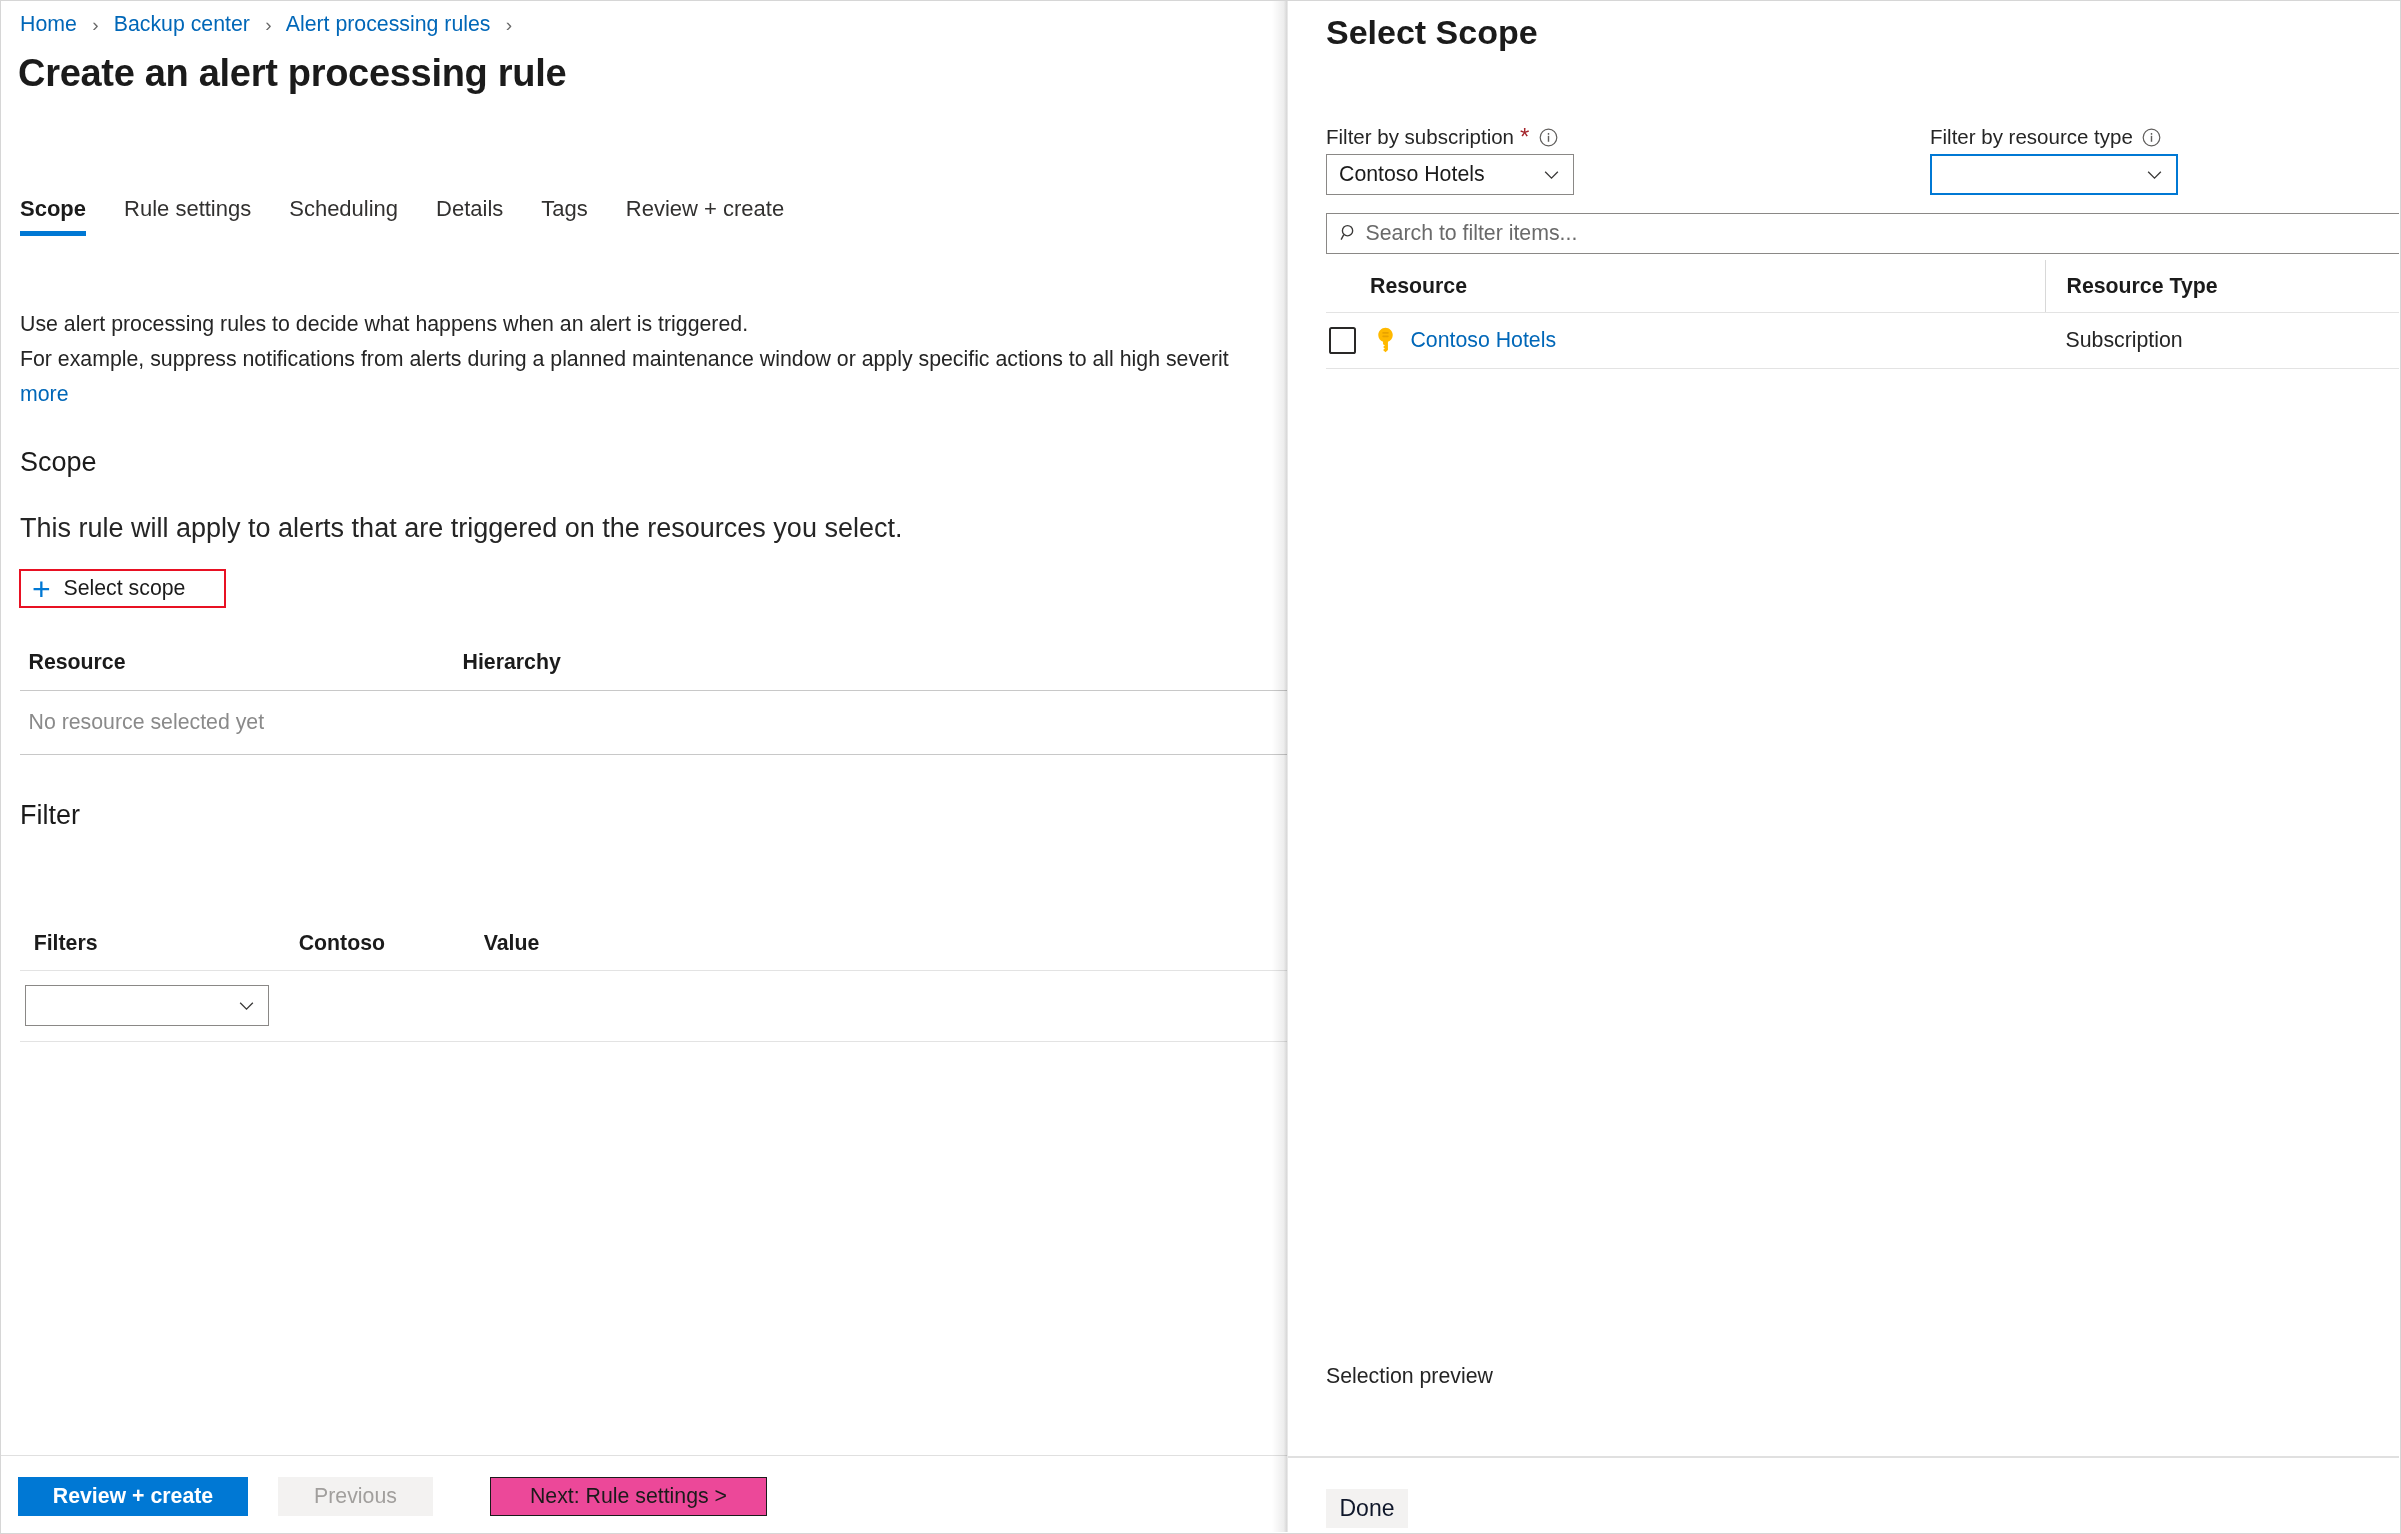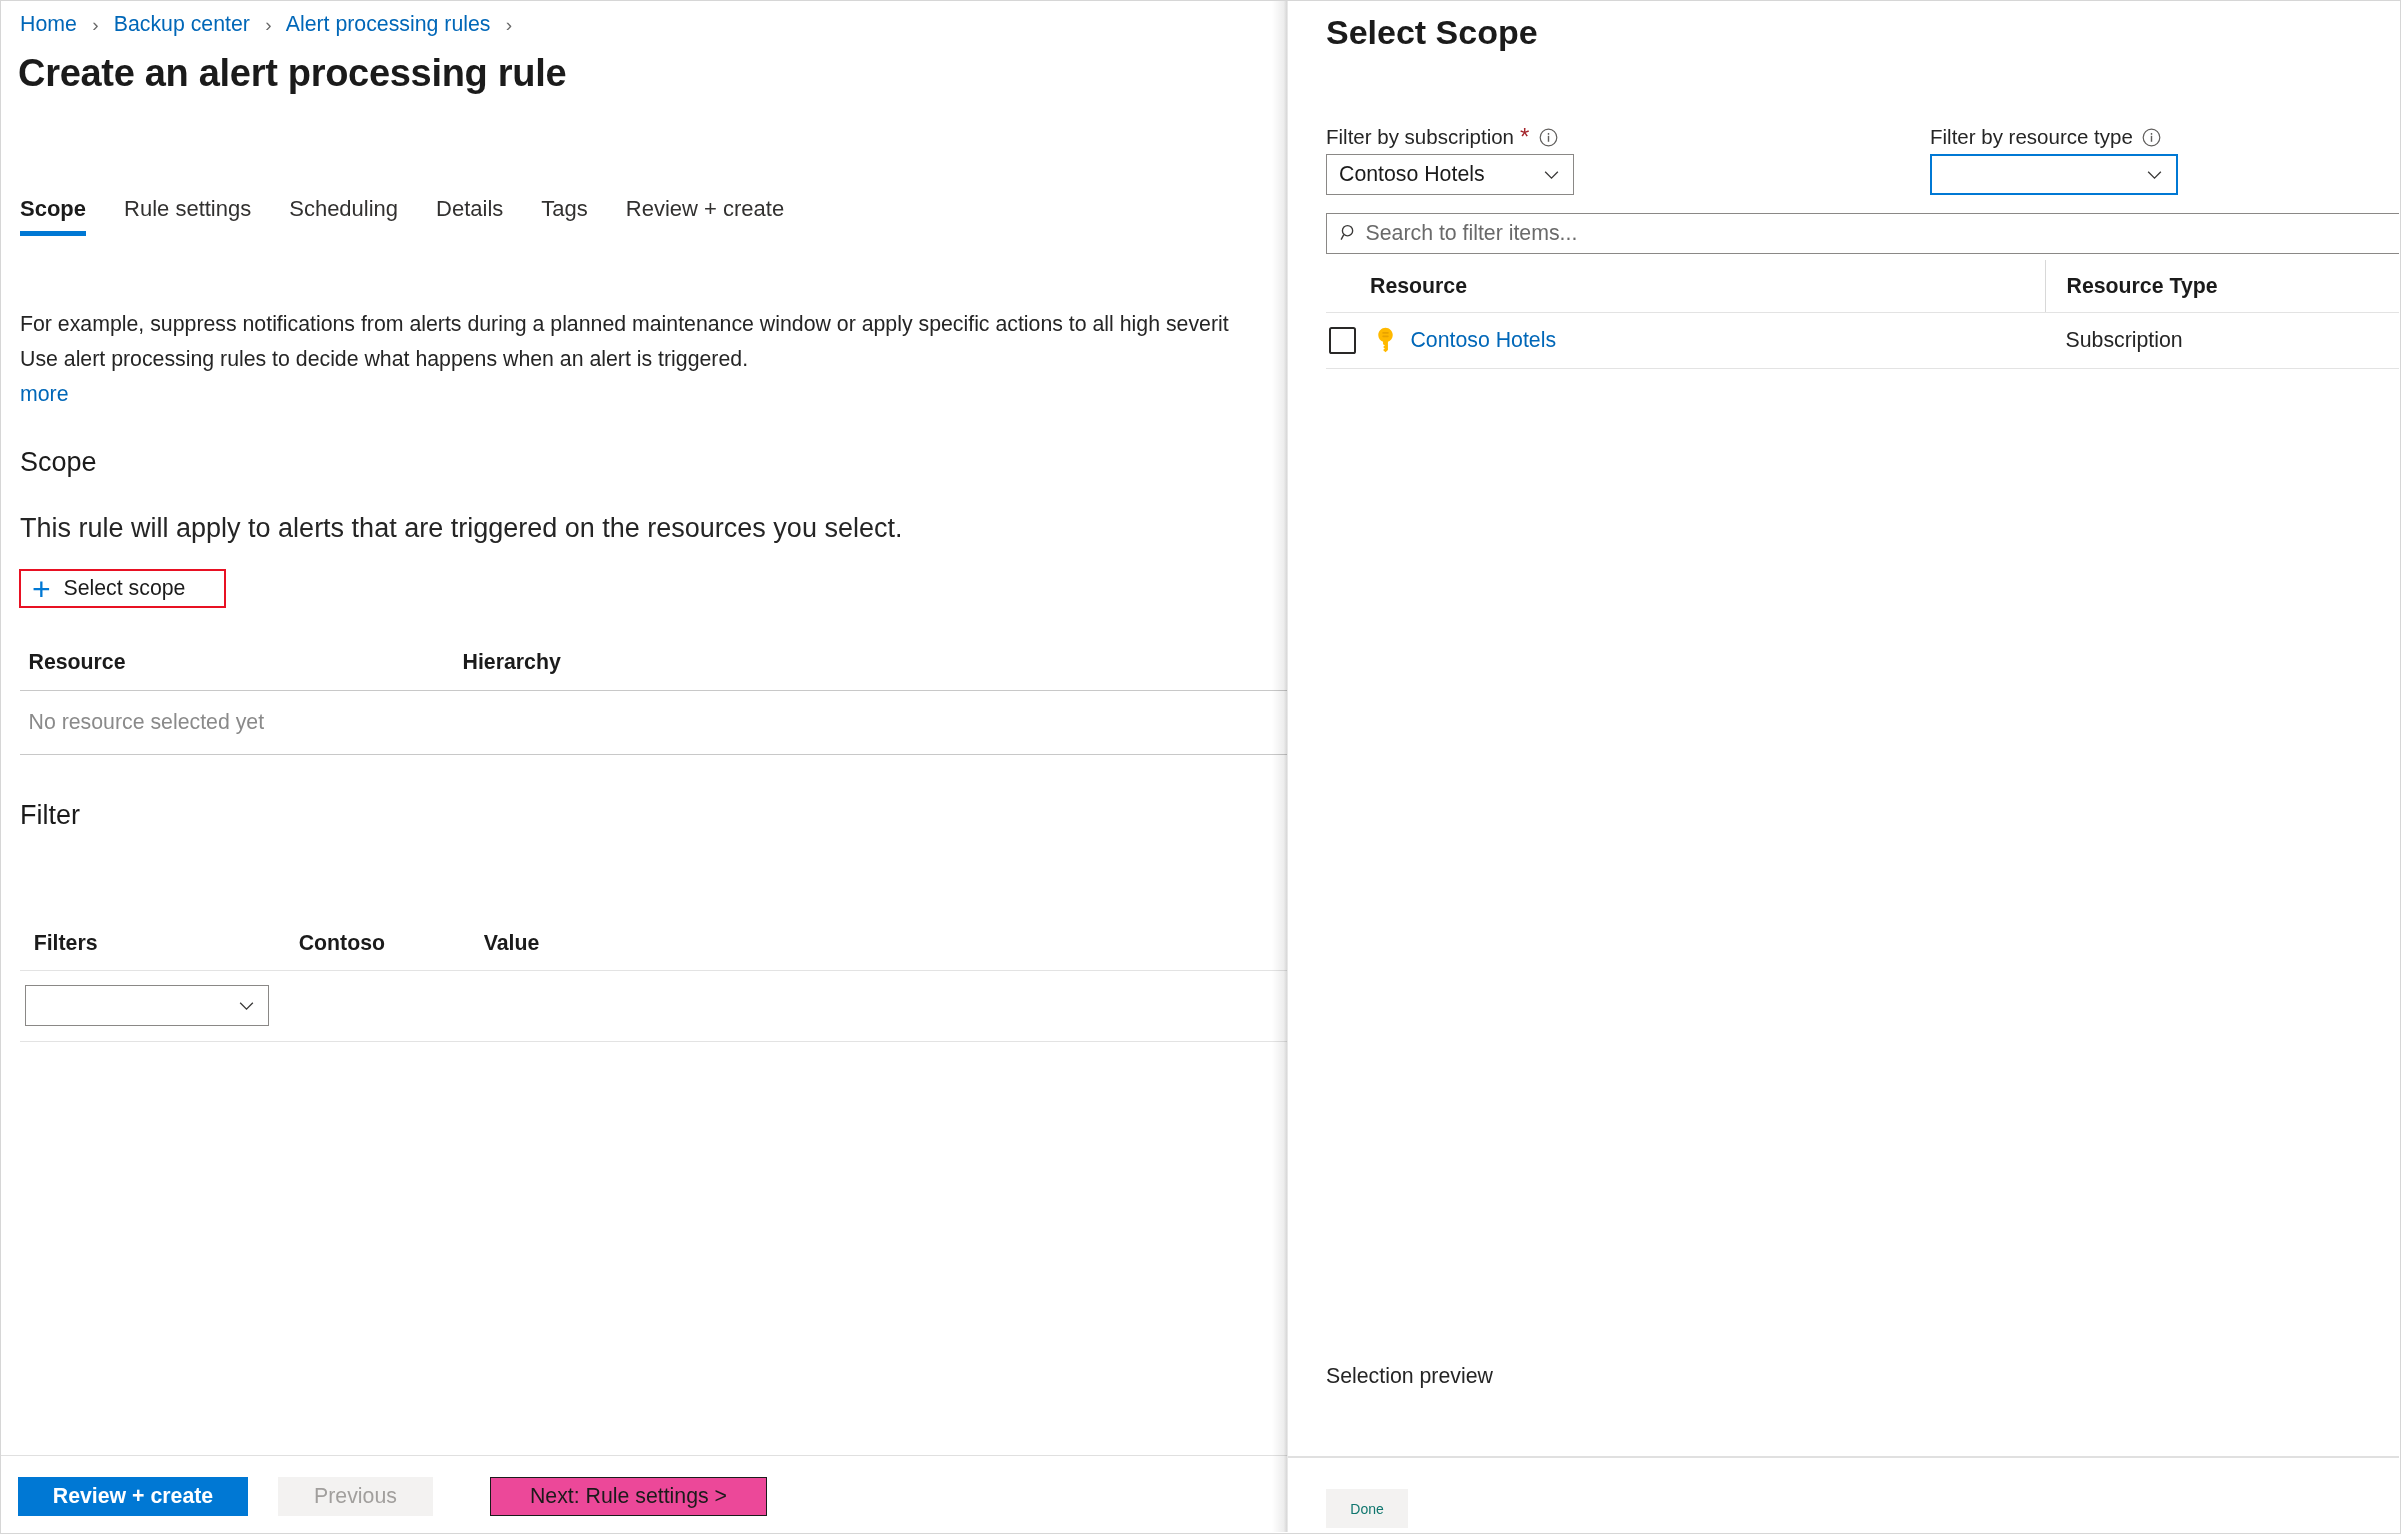--- a/index.html
+++ b/index.html
@@ -396,22 +396,22 @@
     left: 0; top: 1455px;
     width: 1112px;
     height: 1.7px;
     background: #e0e0e0;
   }
   #btn-done {
     position: absolute;
     left: 38px; top: 1488px;
     width: 82px; height: 39px;
     background: #f3f2f1;
-    color: #0f766e;
-    font-size: 14px;
+    color: #0f172a;
+    font-size: 23px;
     display: flex;
     align-items: center;
     justify-content: center;
     cursor: default;
     border: none;
   }
 </style>
 </head>
 <body>
 
@@ -433,22 +433,22 @@
     <div id="tabs">
       <div class="tab active">Scope</div>
       <div class="tab">Rule settings</div>
       <div class="tab">Scheduling</div>
       <div class="tab">Details</div>
       <div class="tab">Tags</div>
       <div class="tab">Review + create</div>
     </div>
 
     <div class="desc">
+      <div>Use alert processing rules to decide what happens when an alert is triggered.</div>
       <div>For example, suppress notifications from alerts during a planned maintenance window or apply specific actions to all high severit</div>
-      <div>Use alert processing rules to decide what happens when an alert is triggered.</div>
       <a class="more">more</a>
     </div>
 
     <div class="section-head" id="scope-head">Scope</div>
     <div class="section-sub">This rule will apply to alerts that are triggered on the resources you select.</div>
 
     <div id="select-scope-btn">
       <span class="plus">+</span>
       <span class="lbl">Select scope</span>
     </div>

